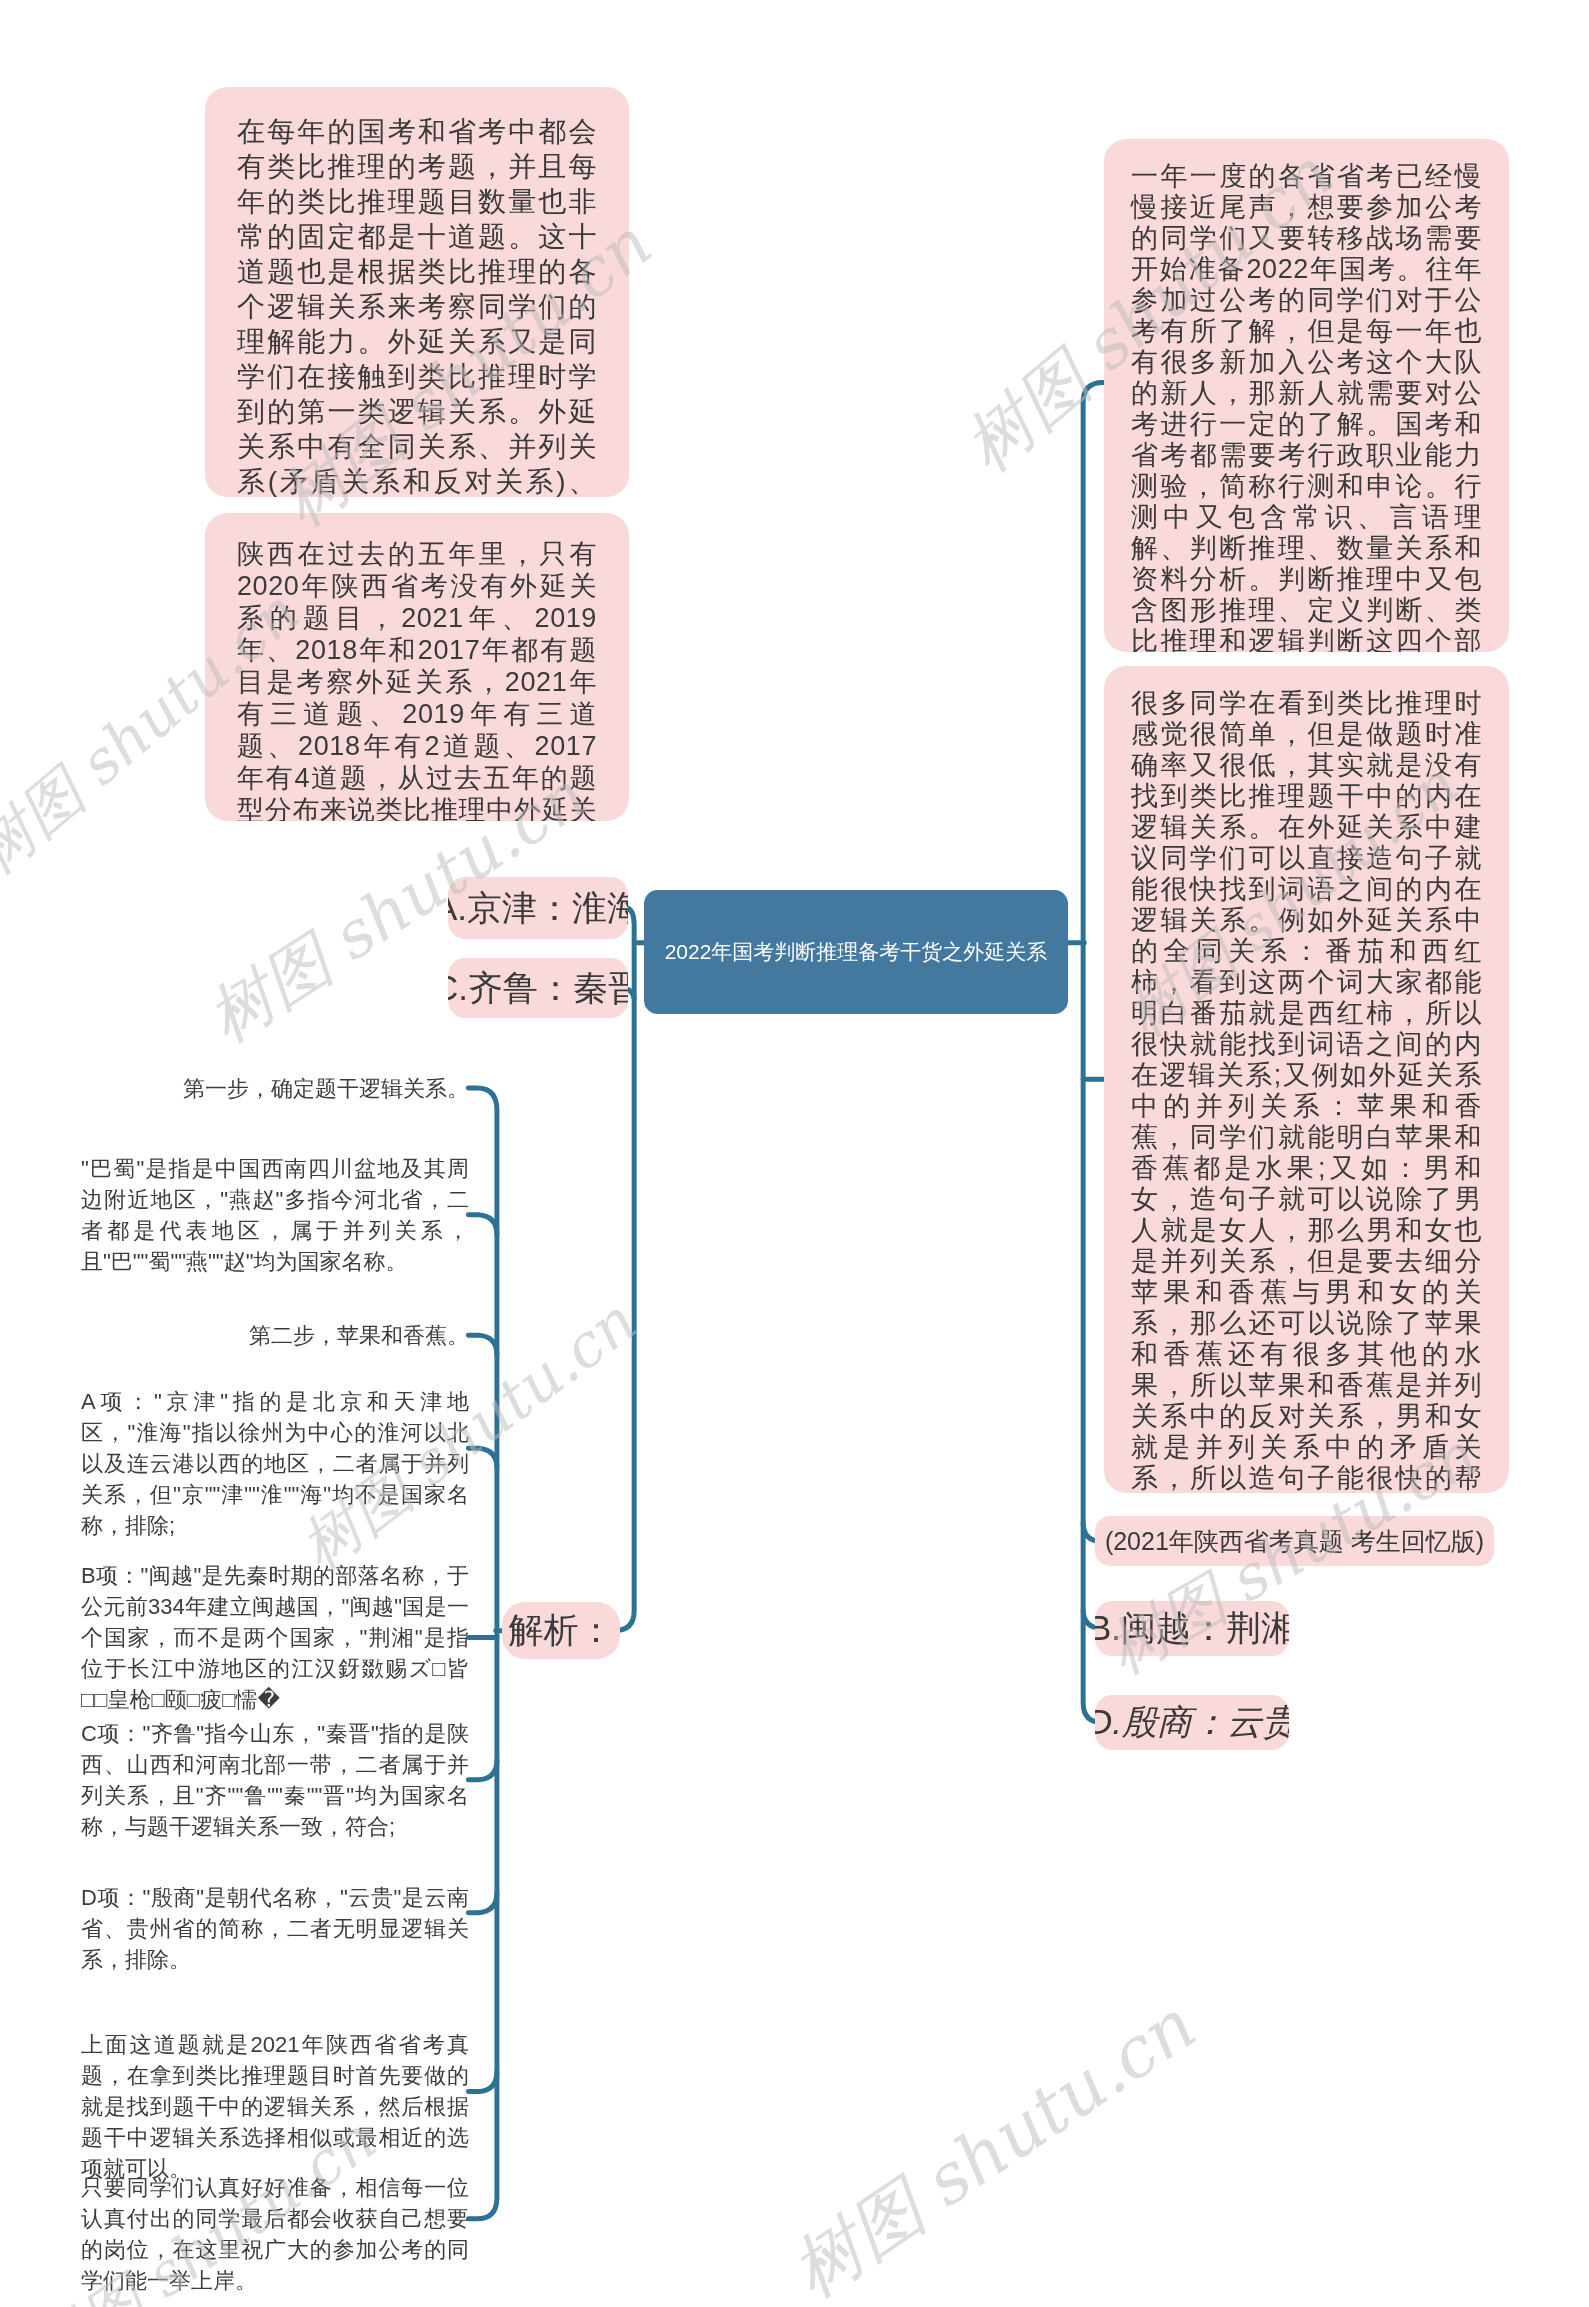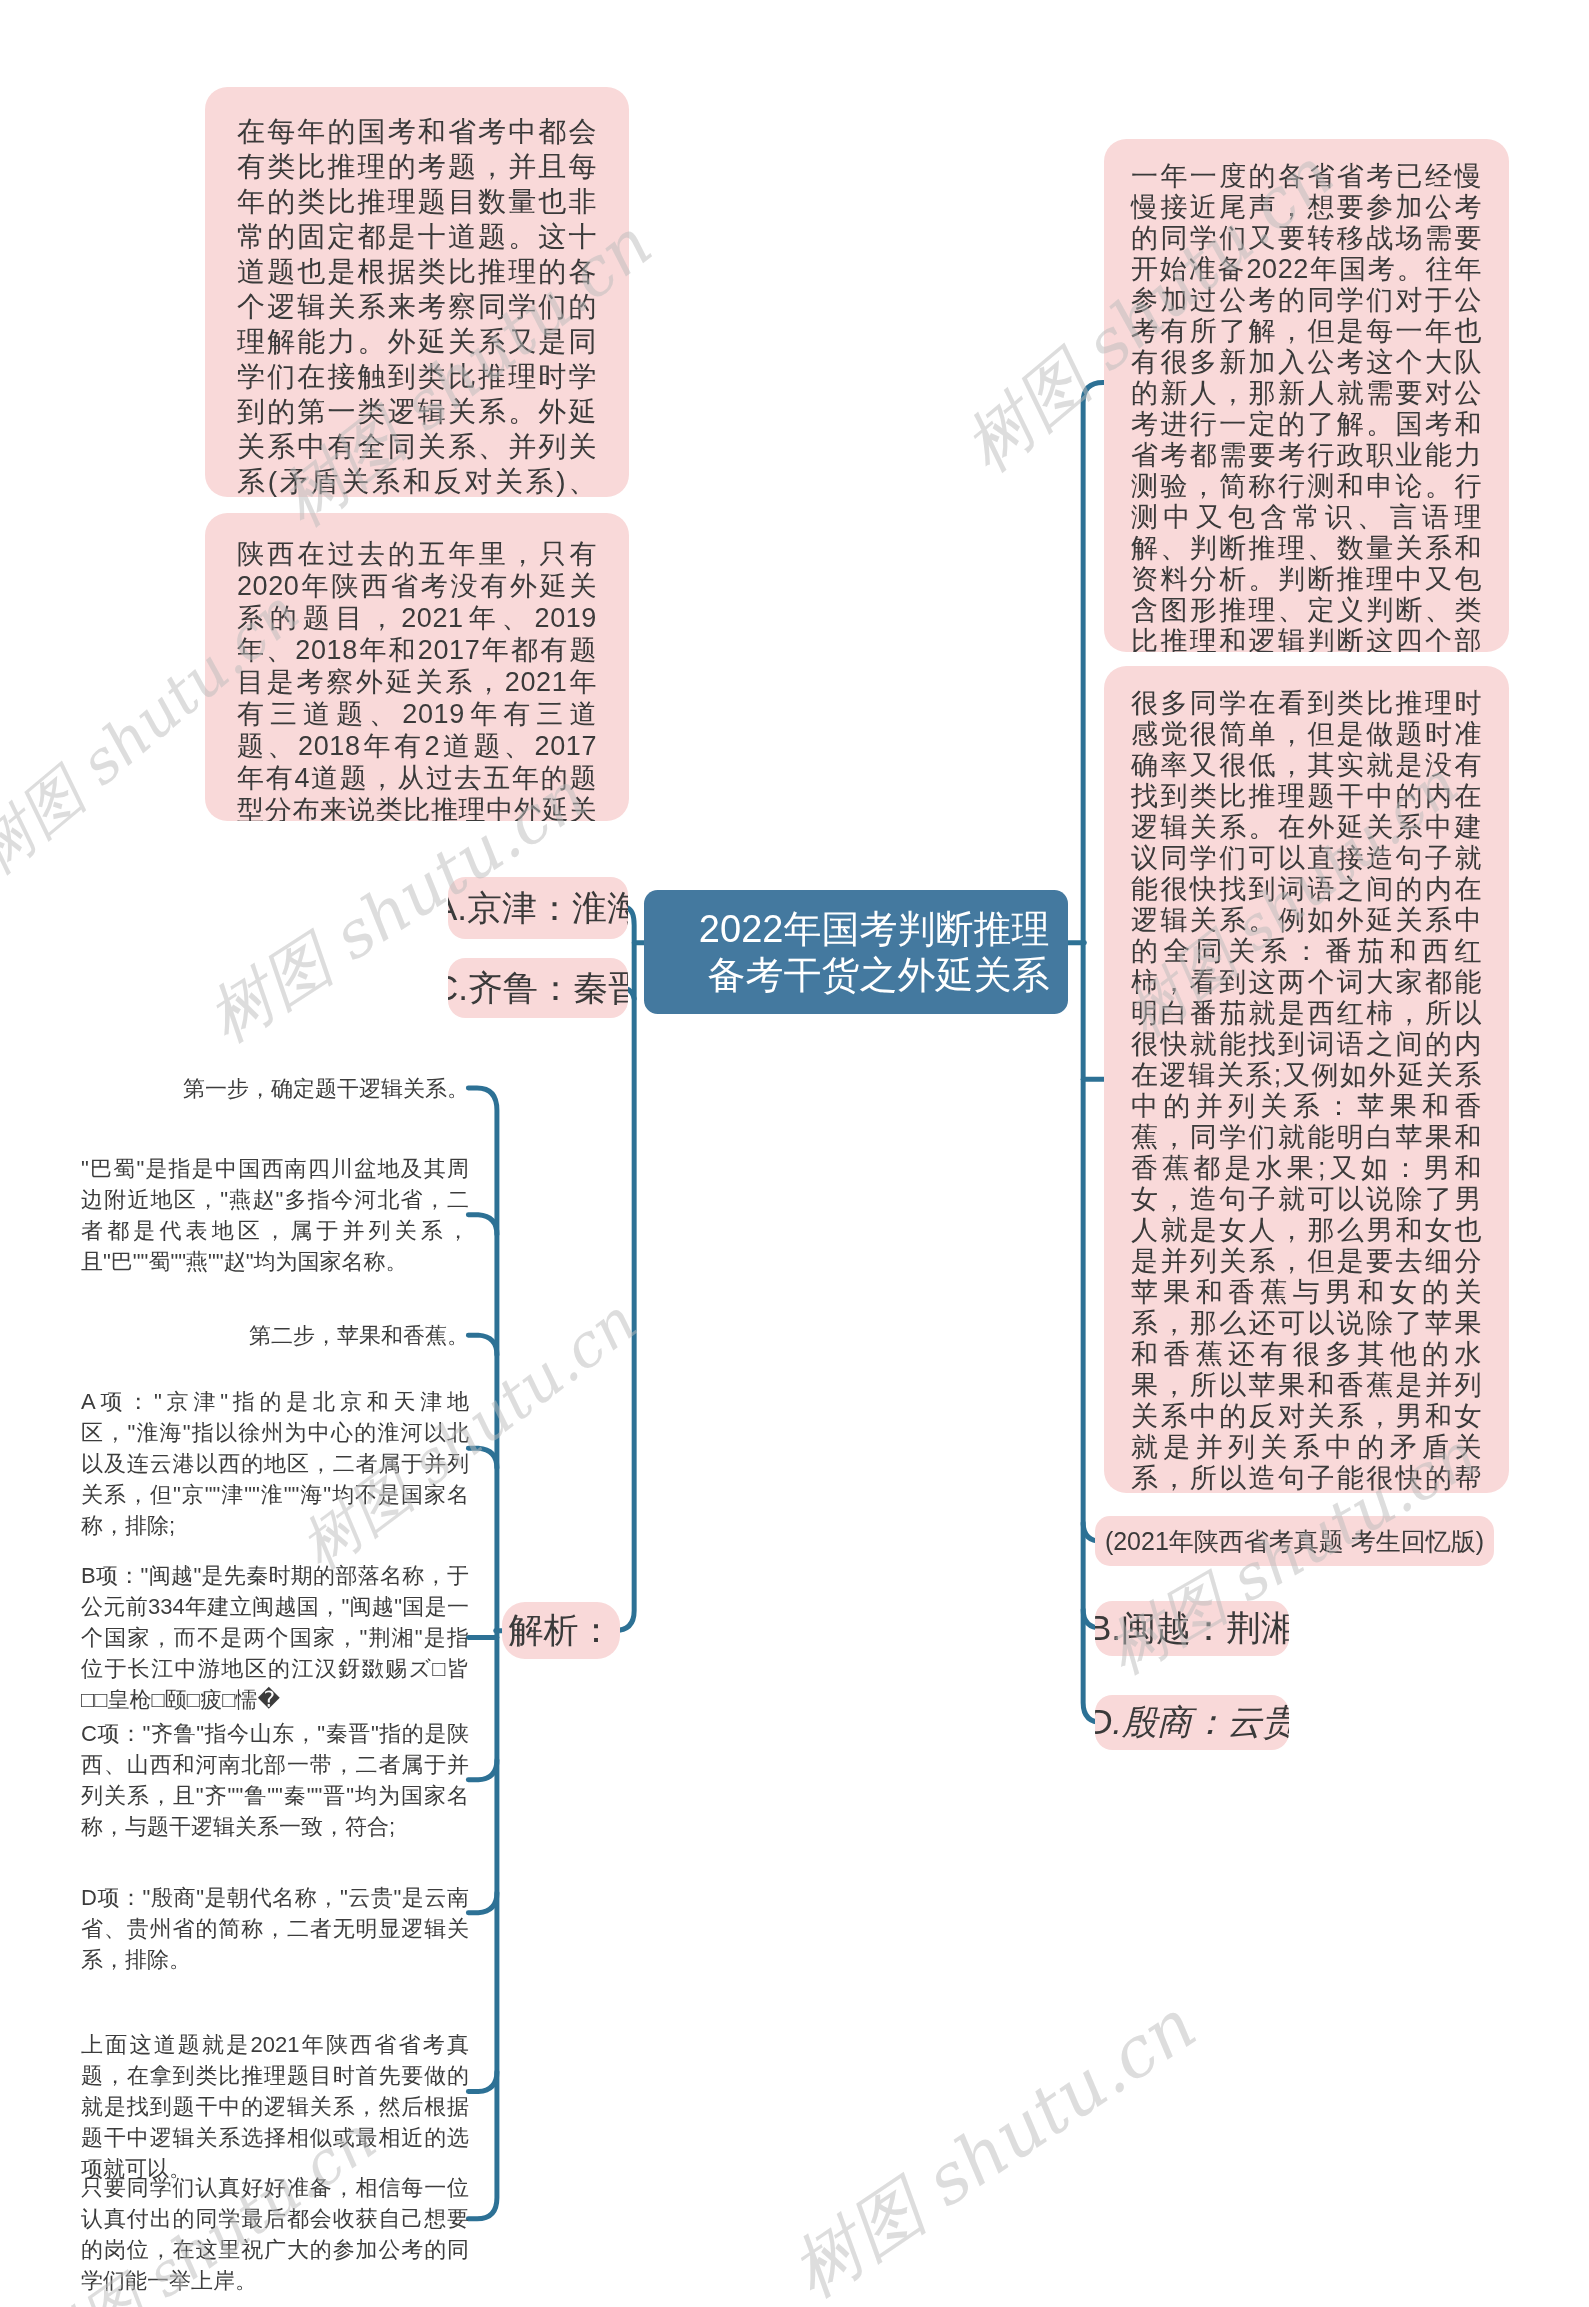--- a/index.html
+++ b/index.html
@@ -9,21 +9,21 @@
   }
   svg.connectors{position:absolute;left:0;top:0;pointer-events:none;}
   .node{position:absolute;box-sizing:border-box;background:#f9d9d9;border-radius:22.4px;overflow:hidden;}
   .bigtext{font-size:28px;line-height:35px;padding:27px 32px;text-align:justify;letter-spacing:0.6px;}
   #l2box{font-size:27px;line-height:32px;padding:25px 32px;}
   #r1box,#r2box{font-size:27px;line-height:31px;padding:22.4px 27px;}
   .pill{display:flex;align-items:center;justify-content:center;font-size:35px;border-radius:17.4px;white-space:nowrap;}
   #centerNode{
     position:absolute;left:644px;top:890px;width:424px;height:124px;background:#44799f;color:#ffffff;
     border-radius:13.7px;display:flex;align-items:center;justify-content:center;text-align:right;
-    font-size:38px;line-height:46px;padding:0 18.6px;box-sizing:border-box;
+    font-size:21px;line-height:46px;padding:0 18.6px;box-sizing:border-box;
   }
   .ltext{position:absolute;left:81px;width:388px;font-size:22px;line-height:31px;color:#3c3c3c;text-align:justify;}
   .ltext.step{text-align:right;}
   .wm{
     position:absolute;color:#bdbdbd;opacity:0.5;font-family:"DejaVu Serif","Liberation Serif",serif;
     font-style:italic;white-space:nowrap;pointer-events:none;z-index:5;
   }
 </style>
 </head>
 <body>

